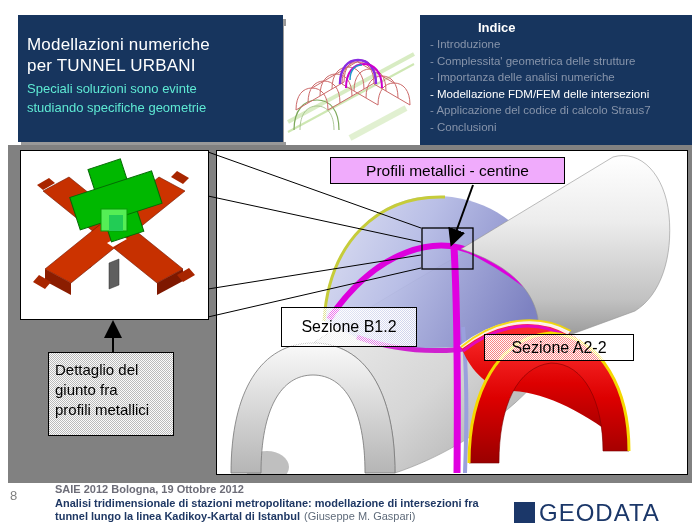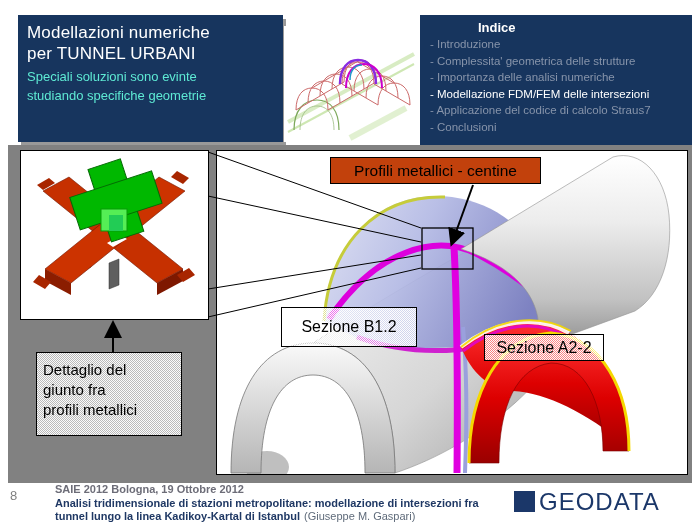--- a/index.html
+++ b/index.html
@@ -6,21 +6,21 @@
   body{
     width:700px;height:525px;position:relative;overflow:hidden;
     background:#ffffff;font-family:"Liberation Sans",sans-serif;
     -webkit-font-smoothing:antialiased;
   }
   .abs{position:absolute;}
 
   
   .title-box{
     left:18px;top:15px;width:265px;height:127px;
-    background:#17355e;color:#fff;padding:7px 9px;box-sizing:border-box;
+    background:#17355e;color:#fff;padding:19px 9px;box-sizing:border-box;
     box-shadow:3px 4px 0 rgba(70,70,70,.55);
   }
   .title-line{font-size:17px;line-height:21px;font-weight:400;letter-spacing:.2px;}
   .method-line{font-size:18px;line-height:24px;font-weight:700;margin-top:5px;white-space:nowrap;}
   .sub-line{font-size:13px;line-height:19px;font-weight:400;color:#5eead4;}
   .sub-wrap{margin-top:3px;}
 
   .wire-box{left:284px;top:26px;width:135px;height:116px;background:#fff;}
 
   .indice-box{
@@ -36,42 +36,42 @@
 
   .detail-box{left:20px;top:150px;width:187px;height:168px;background:#fff;border:1px solid #000;}
   .main-box{left:216px;top:150px;width:470px;height:323px;background:#fff;border:1px solid #000;}
   .detail-box svg,.main-box svg,.wire-box svg{display:block;width:100%;height:100%;}
 
   
   .callout{
     border:1px solid #000;color:#000;display:flex;align-items:center;justify-content:center;
     box-sizing:border-box;z-index:6;
   }
-  .white-label{left:330px;top:157px;width:211px;height:27px;background:#c2410c;font-size:15.5px;}
+  .white-label{left:330px;top:157px;width:235px;height:27px;background:#f0abfc;font-size:15.5px;}
   .checker{
     background-color:rgba(255,255,255,.45);
     background-image:conic-gradient(rgba(255,255,255,.95) 25%, transparent 0 50%, rgba(255,255,255,.95) 0 75%, transparent 0);
     background-size:2px 2px;
   }
   .sez-b{left:281px;top:307px;width:136px;height:40px;font-size:16px;}
-  .sez-a{left:484px;top:334px;width:120px;height:27px;font-size:16px;}
+  .sez-a{left:484px;top:334px;width:150px;height:27px;font-size:16px;}
   .dettaglio{
-    left:36px;top:352px;width:146px;height:84px;font-size:15px;line-height:20px;
+    left:48px;top:352px;width:126px;height:84px;font-size:15px;line-height:20px;
     padding:7px 6px;box-sizing:border-box;border:1px solid #000;color:#000;z-index:6;
   }
 
   .overlay{left:0;top:0;width:700px;height:525px;z-index:5;pointer-events:none;}
 
   
   .page-num{left:10px;top:488px;font-size:13px;color:#7f7f7f;}
   .footer-text{left:55px;top:483px;font-size:11px;line-height:13.5px;}
   .f-line1{color:#6d6d78;font-weight:700;}
   .f-line2,.f-line3{color:#1f3864;font-weight:700;}
   .f-author{color:#5f6b7a;font-weight:400;margin-left:4px;}
-  .logo{left:514px;top:491px;display:flex;align-items:center;gap:4px;}
+  .logo{left:514px;top:502px;display:flex;align-items:center;gap:4px;}
   .logo-square{width:21px;height:21px;background:#1b3769;}
   .logo-text{font-size:24px;line-height:21px;color:#1b3769;letter-spacing:1px;font-weight:400;}
 </style>
 </head>
 <body>
 
 <div class="abs title-box">
   <div class="title-line">Modellazioni numeriche</div>
   <div class="title-line">per TUNNEL URBANI</div>
   <div class="sub-wrap">

